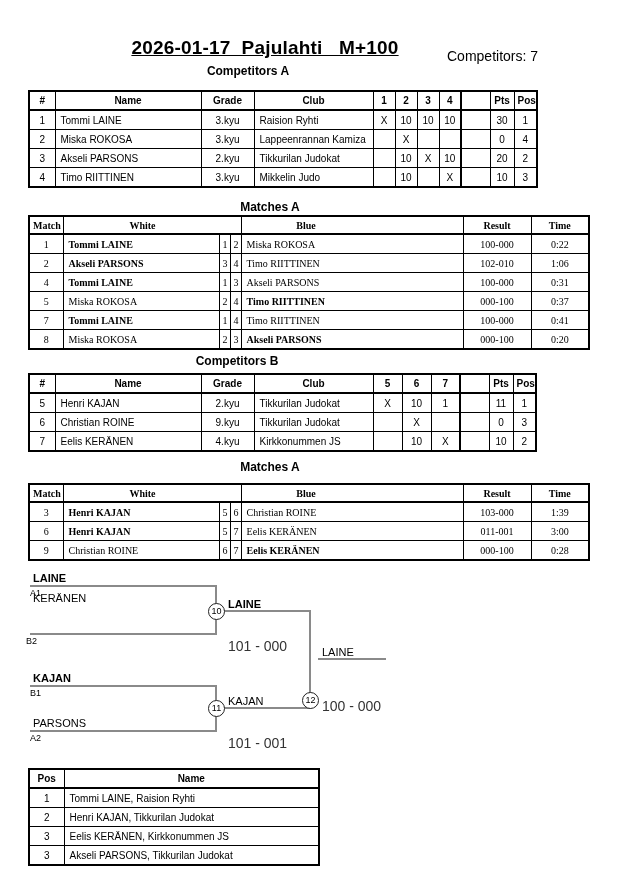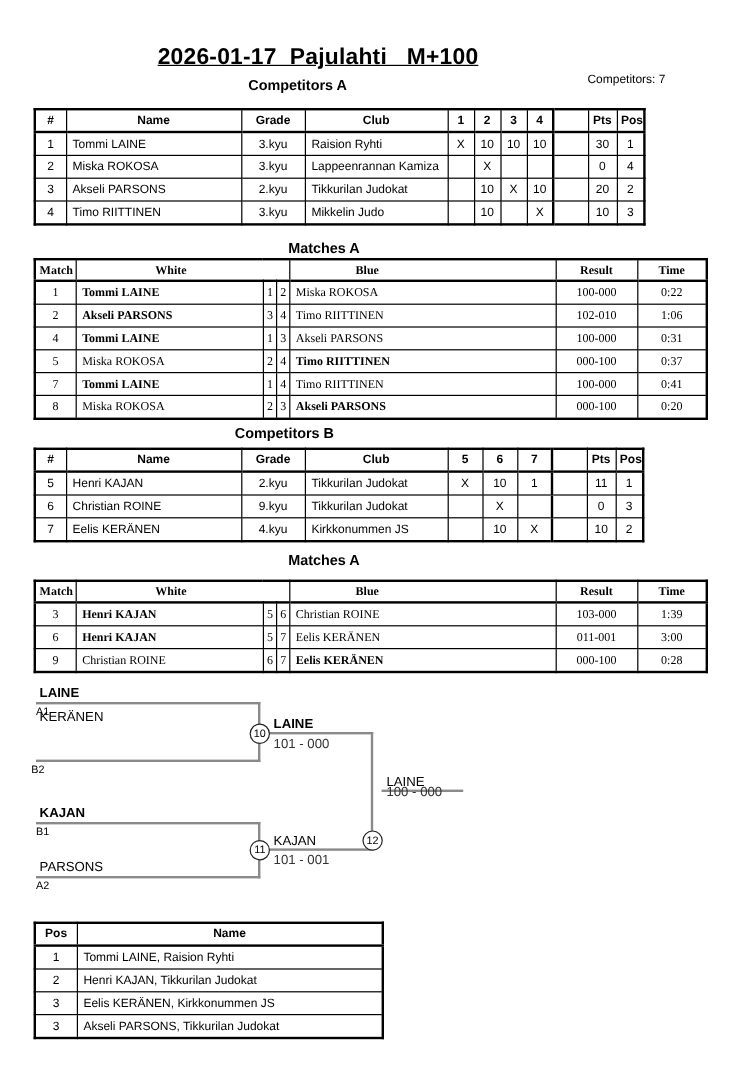--- a/index.html
+++ b/index.html
@@ -8,21 +8,21 @@
     font-family:"Liberation Sans", sans-serif;color:#000;overflow:hidden;
   }
   .abs{position:absolute;}
   .page-title{
     left:115px;top:37px;width:300px;text-align:center;
     font-size:19px;font-weight:bold;white-space:pre;letter-spacing:0.2px;text-decoration:underline;
   }
   .sec-heading{
     width:300px;text-align:center;font-size:12px;font-weight:bold;white-space:nowrap;
   }
-  .comp-count{left:447px;top:61px;width:150px;text-align:center;font-size:10px;}
+  .comp-count{left:447px;top:48px;width:150px;text-align:left;font-size:14px;}
   table{
     position:absolute;border-collapse:collapse;table-layout:fixed;
     background:#fff;font-size:10px;border:2px solid #000;
   }
   th,td{
     border:1px solid #000;padding:0 3px;overflow:hidden;white-space:nowrap;
     text-align:center;font-size:10px;height:18px;
   }
   thead th{border-bottom:2px solid #000;font-weight:bold;height:16px;}
   .comp-table tr{height:19px;}
@@ -32,21 +32,21 @@
   .thick-l{border-left:2px solid #000 !important;padding-left:28px;}
   th.th-white{padding-right:22px;}
   th.th-blue{padding-right:95px;}
   td.bold{font-weight:bold;}
   
   .hl{position:absolute;height:2px;background:#8a8a8a;}
   .vl{position:absolute;width:2px;background:#8a8a8a;}
   .bk-name{position:absolute;font-size:11px;white-space:nowrap;}
   .bk-bold{font-weight:bold;}
   .bk-seed{position:absolute;font-size:9px;color:#000;}
-  .bk-score{position:absolute;font-size:11px;color:#333;white-space:nowrap;}
+  .bk-score{position:absolute;font-size:14px;color:#333;white-space:nowrap;margin-top:24px;}
   .bk-circle{
     position:absolute;width:15px;height:15px;border:1px solid #222;border-radius:50%;
     background:#fff;text-align:center;line-height:15px;font-size:9px;z-index:2;
   }
 </style>
 </head>
 <body>
 
 <div class="abs page-title">2026-01-17  Pajulahti   M+100</div>
 <div class="abs comp-count">Competitors: 7</div>
@@ -359,21 +359,21 @@
   <div class="vl" style="left:215px;top:685px;height:47px;"></div>
   <div class="bk-circle" style="left:208px;top:700px;">11</div>
   <div class="bk-name" style="left:228px;top:695px;">KAJAN</div>
   <div class="hl" style="left:224px;top:707px;width:87px;"></div>
   <div class="bk-score" style="left:228px;top:711px;">101 - 001</div>
 
   <div class="vl" style="left:309px;top:610px;height:99px;"></div>
   <div class="bk-circle" style="left:302px;top:652px;margin-top:40px;">12</div>
   <div class="bk-name" style="left:322px;top:646px;">LAINE</div>
   <div class="hl" style="left:318px;top:658px;width:68px;"></div>
-  <div class="bk-score" style="left:322px;top:654px;text-align:center;">100 - 000</div>
+  <div class="bk-score" style="left:322px;top:674px;text-align:center;">100 - 000</div>
 </div>
 
 <table class="res-table" style="left:28px;top:768px;width:290px;">
   <colgroup>
       <col style="width:35px">
       <col style="width:255px">
     </colgroup>
   <thead>
       <tr>
     <th>Pos</th>

